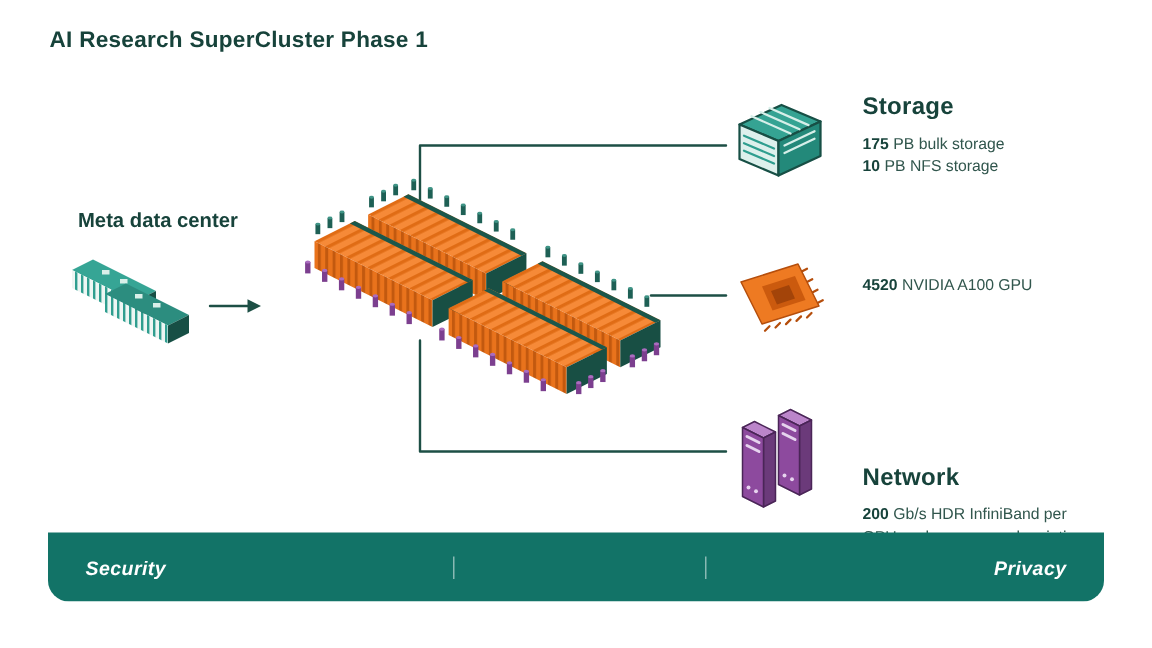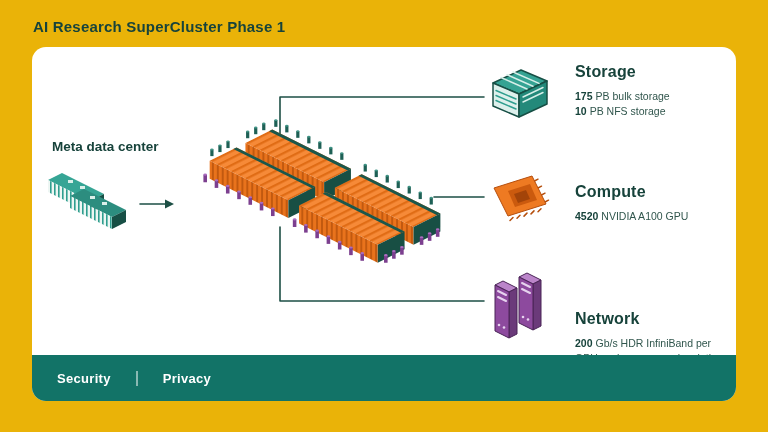--- a/index.html
+++ b/index.html
@@ -1,16 +1,16 @@
 <!DOCTYPE html>
 <html><head>
 <meta charset="utf-8">
 <style>
   html,body{margin:0;padding:0;background:#d9e8e3;}
-  .stage{position:relative;width:768px;height:432px;background:#eab308;overflow:hidden;
+  .stage{position:relative;width:768px;height:432px;background:#ffffff;overflow:hidden;
          font-family:"Liberation Sans",sans-serif;}
   .title{position:absolute;left:33px;top:18px;margin:0;font-size:15px;font-weight:bold;
          color:#17433b;letter-spacing:.2px;}
   .card{position:absolute;left:32px;top:47px;width:704px;height:354px;background:#ffffff;
         border-radius:14px;overflow:hidden;}
   .connectors{position:absolute;left:0;top:0;width:704px;height:354px;}
   .dc-label{position:absolute;left:20px;top:92px;font-size:13.5px;font-weight:bold;color:#17433b;}
   .dc-icon{position:absolute;left:14px;top:116px;width:104px;height:72px;}
   .cluster{position:absolute;left:122px;top:70px;width:300px;height:152px;}
   .cicon{position:absolute;}
@@ -19,21 +19,21 @@
   .icon-network{left:455px;top:212px;width:66px;height:88px;}
   .callout{position:absolute;left:543px;width:164px;color:#17433b;}
   .callout h2{margin:0 0 8px;font-size:16px;font-weight:700;letter-spacing:.2px;color:#17433b;}
   #callout-storage{top:16px;}
   #callout-compute{top:136px;}
   #callout-network{top:222px;margin-top:41px;}
   .spec{margin:0;font-size:10.5px;line-height:15px;color:#31564d;}
   .spec .v{font-weight:bold;color:#17433b;margin-right:3px;}
   #callout-network .spec{width:152px;}
   .footerbar{position:absolute;left:0;right:0;bottom:0;height:46px;background:#127367;
-             display:flex;align-items:center;justify-content:flex-start;}
+             display:flex;align-items:center;justify-content:space-between;font-style:italic;}
   .footer-item{color:#ffffff;font-size:13px;font-weight:bold;letter-spacing:.3px;padding:0 25px;}
   .vdiv{width:1px;height:15px;background:rgba(255,255,255,.5);}
 </style>
 </head>
 <body>
 
 <div class="stage">
   <h1 class="title">AI Research SuperCluster Phase 1</h1>
 
   <div class="card">
@@ -217,21 +217,20 @@
         <circle cx="41" cy="60.5" r="1.3" fill="#e6d3ee"></circle>
     </svg>
 
     <div class="callout" id="callout-storage">
       <h2>Storage</h2>
       <p class="spec"><span class="v">175</span><span>PB bulk storage</span></p>
       <p class="spec"><span class="v">10</span><span>PB NFS storage</span></p>
     </div>
 
     <div class="callout" id="callout-compute">
-      <h2>Compute</h2>
       <p class="spec"><span class="v">4520</span><span>NVIDIA A100 GPU</span></p>
     </div>
 
     <div class="callout" id="callout-network">
       <h2>Network</h2>
       <p class="spec"><span class="v">200</span><span>Gb/s HDR InfiniBand per GPU cache no oversubscription</span></p>
     </div>
 
     <div class="footerbar">
       <span class="footer-item">Security</span>

